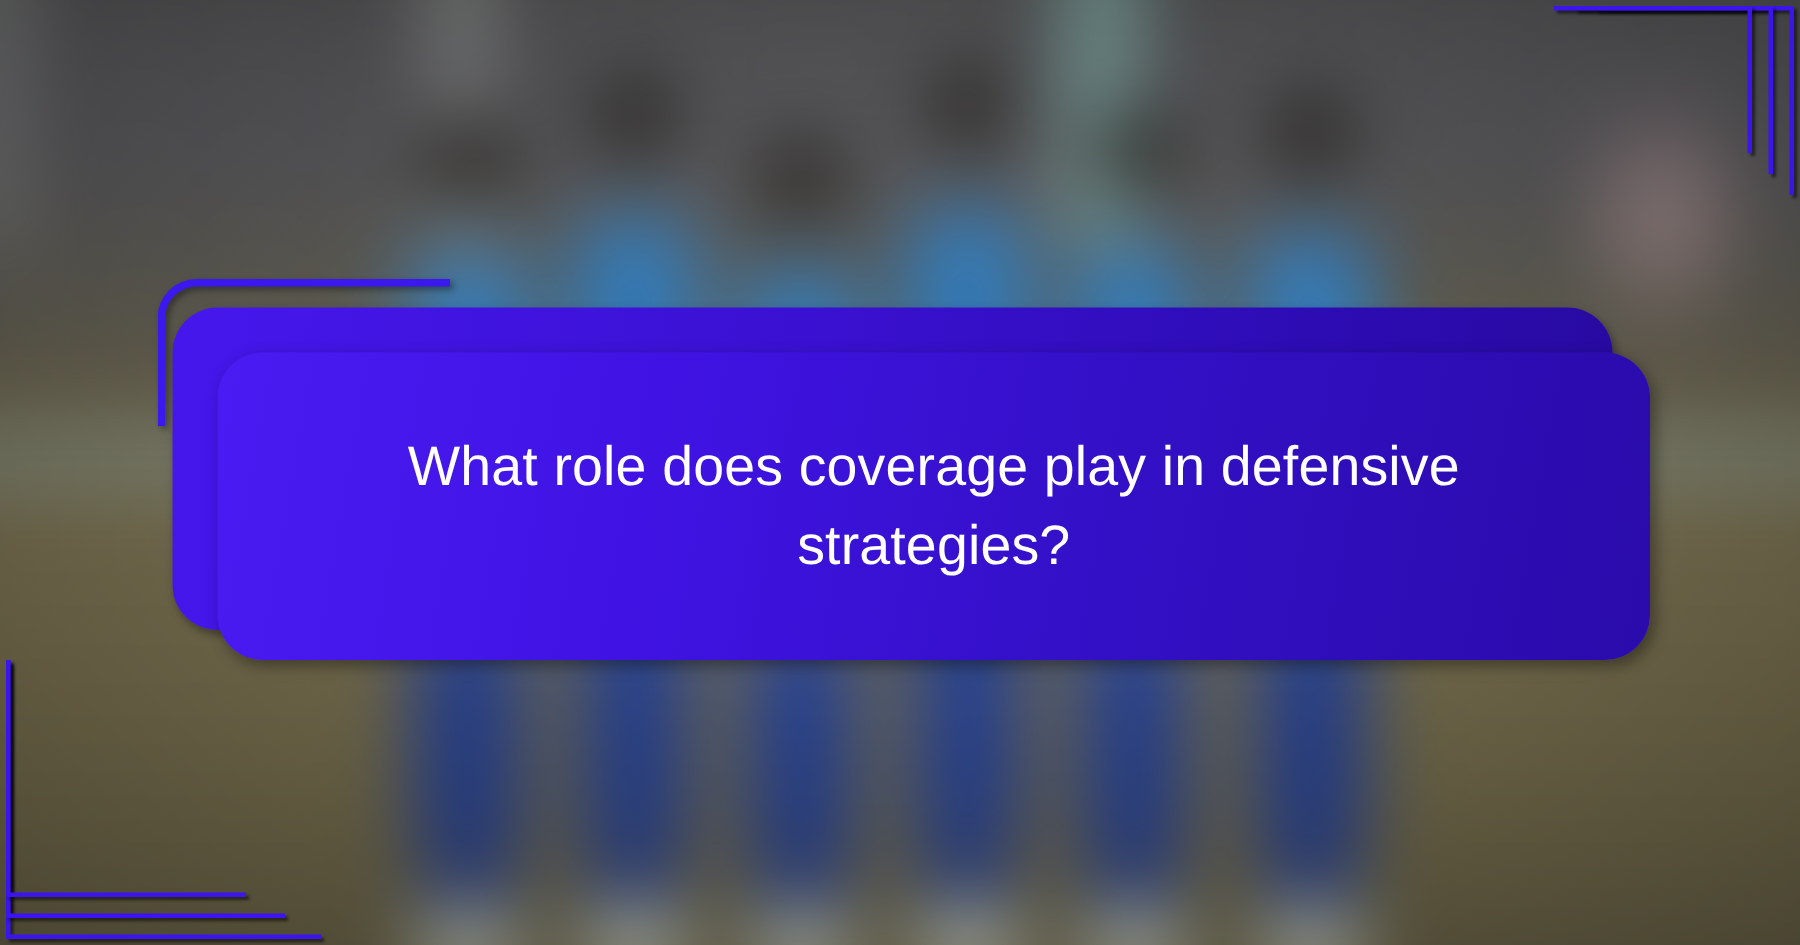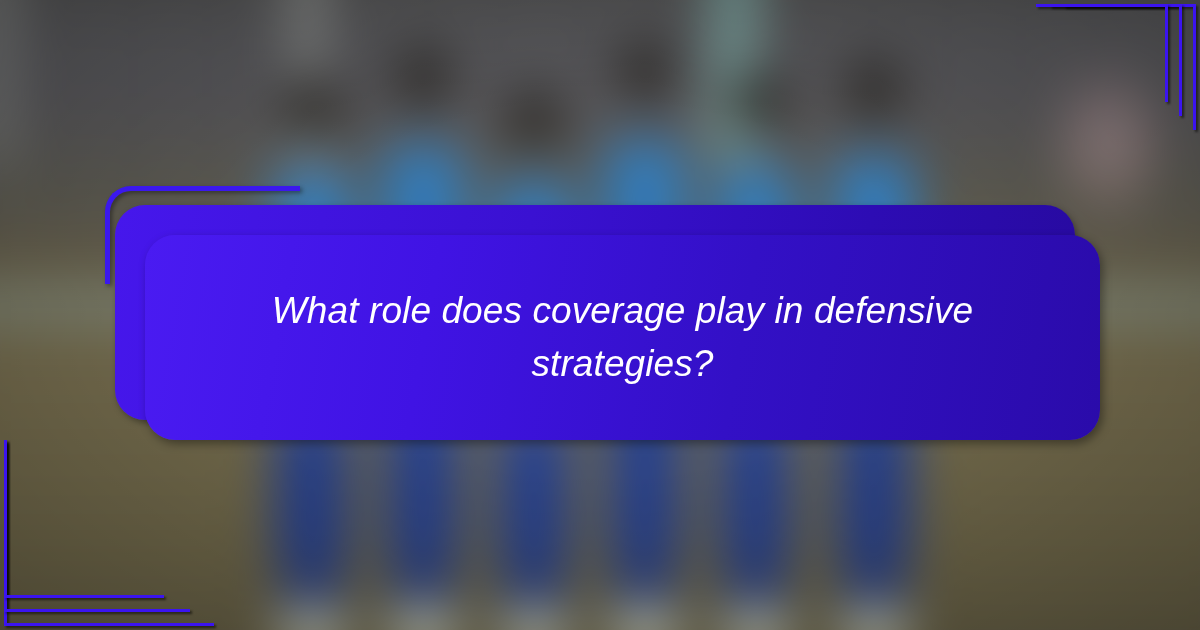--- a/index.html
+++ b/index.html
@@ -243,21 +243,20 @@
     margin: 0;
     padding: 0 60px;
     width: 100%;
     box-sizing: border-box;
     text-align: center;
     color: #ffffff;
     font-size: 37px;
     font-weight: 400;
     line-height: 1.42;
     letter-spacing: 0.1px;
-    font-style: italic;
   }
 </style>
 </head>
 <body>
 
 <div id="stage">
 
   <div class="photo-bg">
     <div class="photo-layer">
       <div class="bg-top"></div>

